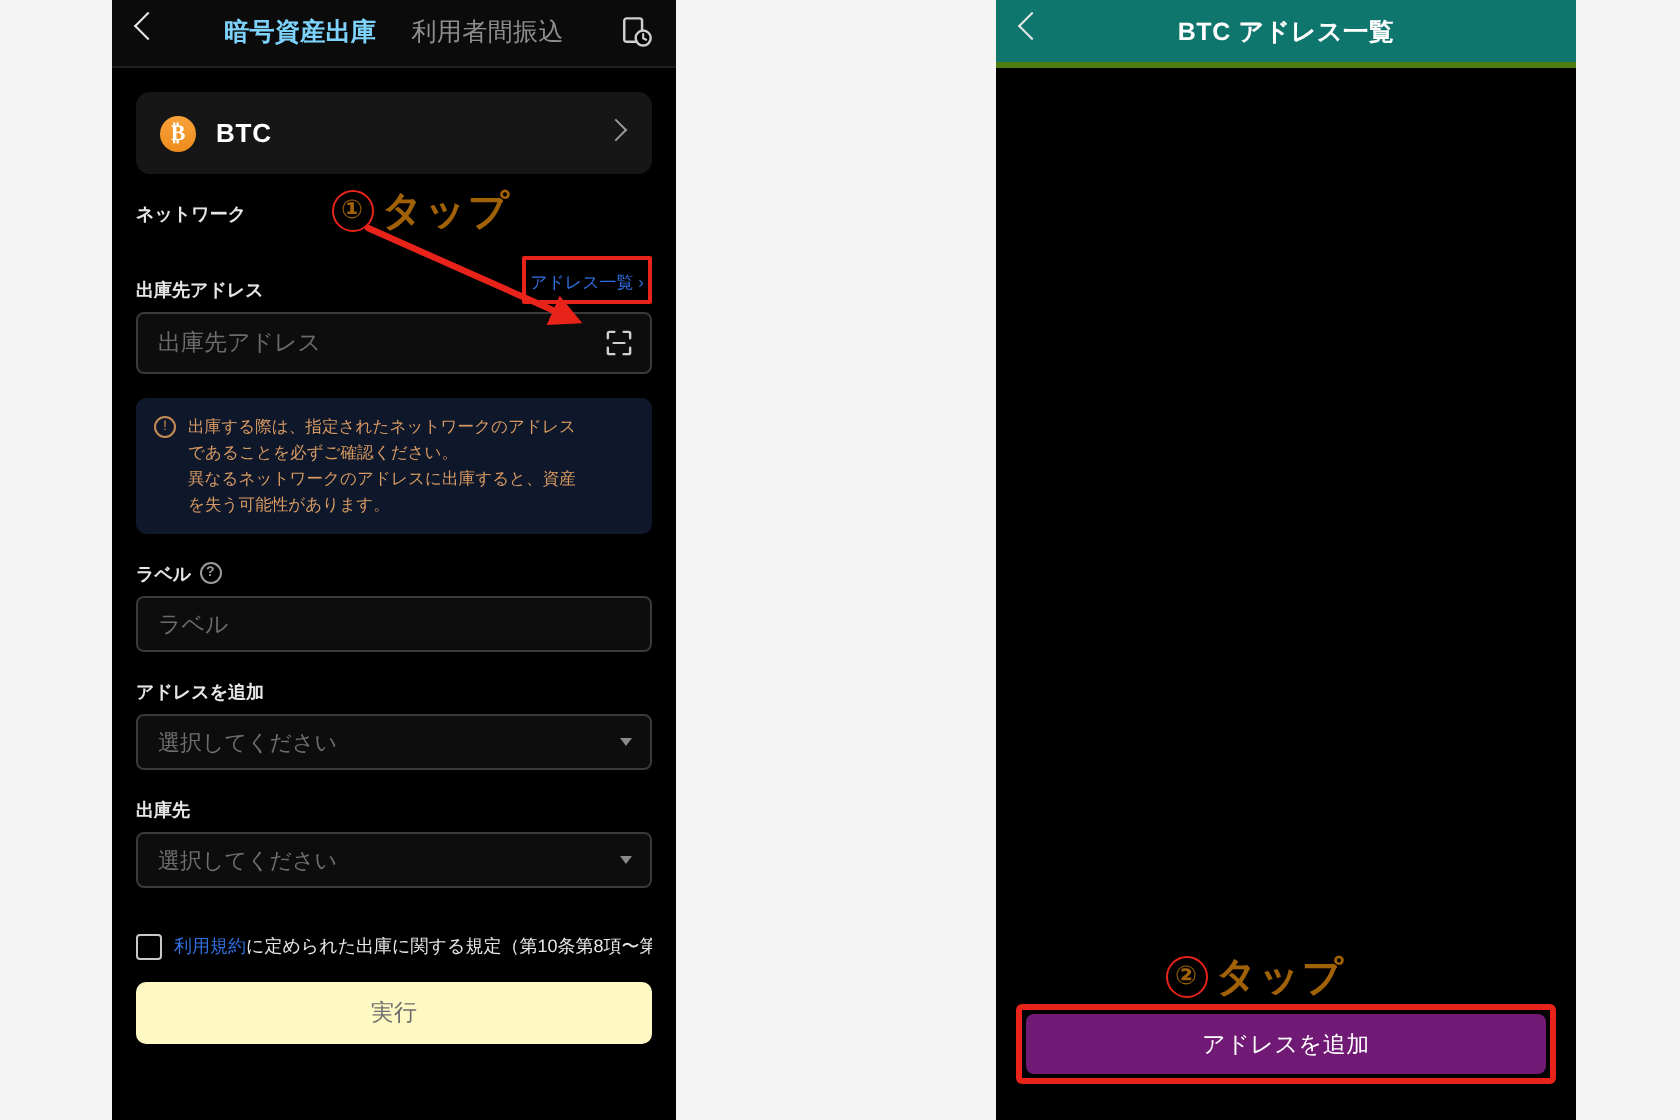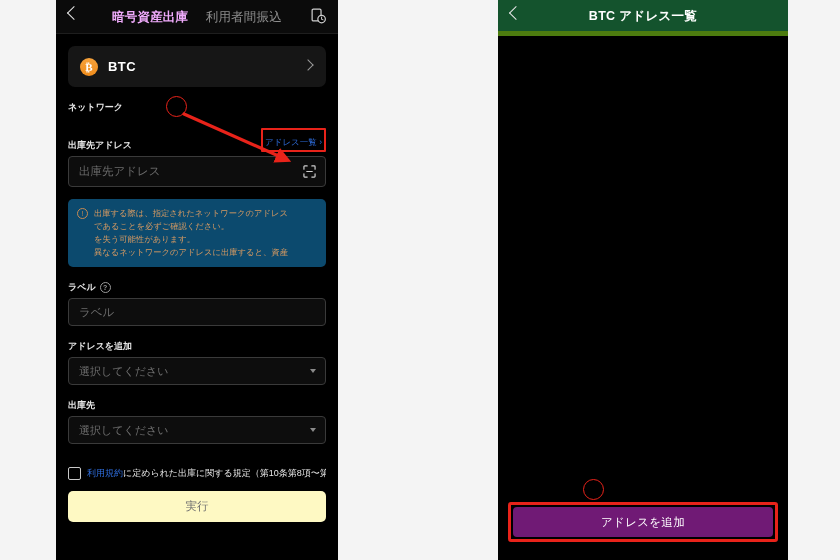--- a/index.html
+++ b/index.html
@@ -44,21 +44,21 @@
   .tabs {
     position: absolute;
     left: 0; right: 0; top: 7px;
     text-align: center;
   }
   .tab {
     display: inline-block;
     font-size: 12.5px;
     letter-spacing: .2px;
   }
-  .tab-active   { color: #f0abfc; font-weight: bold; }
+  .tab-active   { color: #7dd3fc; font-weight: bold; }
   .tab-inactive { color: #8e8e8e; margin-left: 13px; }
 
   .history-icon {
     position: absolute;
     right: 12px; top: 8px;
     width: 15px; height: 17px;
   }
 
   
   .l-body { padding: 0 12px; position: relative; }
@@ -101,21 +101,21 @@
     transform: rotate(45deg);
   }
 
   .field-label {
     color: #e6e6e6;
     font-size: 9px;
     font-weight: bold;
     margin-top: 14px;
     margin-bottom: 4px;
     display: flex;
-    align-items: center;
+    align-items: flex-start;
   }
   .help-dot {
     display: inline-block;
     width: 9px; height: 9px;
     border: 1px solid #9a9a9a;
     border-radius: 50%;
     color: #9a9a9a;
     font-size: 7px;
     line-height: 9px;
     text-align: center;
@@ -160,21 +160,21 @@
   }
   .addr-link-wrap {
     border: 2px solid #e8231a;
     padding: 1px 2px;
     border-radius: 1px;
   }
   .scan-icon { position: absolute; right: 9px; top: 8px; width: 13px; height: 13px; }
 
   .warn-box {
     margin-top: 12px;
-    background: #0c4a6e;
+    background: #0f172a;
     border-radius: 5px;
     padding: 8px 9px 9px 9px;
     display: flex;
     gap: 6px;
   }
   .warn-icon {
     flex: 0 0 auto;
     width: 9px; height: 9px;
     border: 1px solid #c78b54;
     border-radius: 50%;
@@ -216,26 +216,25 @@
     display: flex;
     align-items: center;
     justify-content: center;
     color: #6e6e6e;
     font-size: 11.5px;
   }
 
   
   .anno-tap {
     position: absolute;
-    color: #000000;
+    color: #a16207;
     font-weight: bold;
     font-size: 20px;
     letter-spacing: 1px;
     white-space: nowrap;
-    font-family: Liberation Mono, monospace;
   }
   #anno-tap-1 { left: 166px; top: 92px; }
   #anno-tap-2 { left: 583px; top: 475px; }
   .anno-circ {
     display: inline-block;
     width: 19px; height: 19px;
     border: 1.8px solid #e8231a;
     border-radius: 50%;
     font-size: 13px;
     line-height: 18px;
@@ -246,22 +245,22 @@
   #arrow-svg {
     position: absolute;
     left: 180px; top: 110px;
     width: 120px; height: 60px;
     pointer-events: none;
   }
 
   
   .r-header {
     height: 31px;
-    background: #14532d;
-    border-bottom: 5px solid #4d7c0f;
+    background: #0f766e;
+    border-bottom: 3px solid #4d7c0f;
     position: relative;
   }
   .r-title {
     position: absolute;
     left: 0; right: 0; top: 8px;
     text-align: center;
     color: #ffffff;
     font-size: 12.5px;
     font-weight: bold;
     letter-spacing: .3px;
@@ -328,22 +327,22 @@
         <path d="M1 4.5V1.8A.8.8 0 011.8 1H4.5M9.5 1h2.7a.8.8 0 01.8.8v2.7M13 9.5v2.7a.8.8 0 01-.8.8H9.5M4.5 13H1.8a.8.8 0 01-.8-.8V9.5" fill="none" stroke="#cfcfcf" stroke-width="1.3" stroke-linecap="round"></path>
         <line x1="4" y1="7" x2="10" y2="7" stroke="#cfcfcf" stroke-width="1.2" stroke-linecap="round"></line>
       </svg>
     </div>
 
     <div class="warn-box">
       <div class="warn-icon">!</div>
       <div class="warn-text">
         <p>出庫する際は、指定されたネットワークのアドレス</p>
         <p>であることを必ずご確認ください。</p>
+        <p>異なるネットワークのアドレスに出庫すると、資産</p>
         <p>を失う可能性があります。</p>
-        <p>異なるネットワークのアドレスに出庫すると、資産</p>
       </div>
     </div>
 
     <div class="field-label">
       <span>ラベル</span>
       <span class="help-dot">?</span>
     </div>
     <div class="input-box" style="height:26px">
       <span class="input-placeholder">ラベル</span>
     </div>

